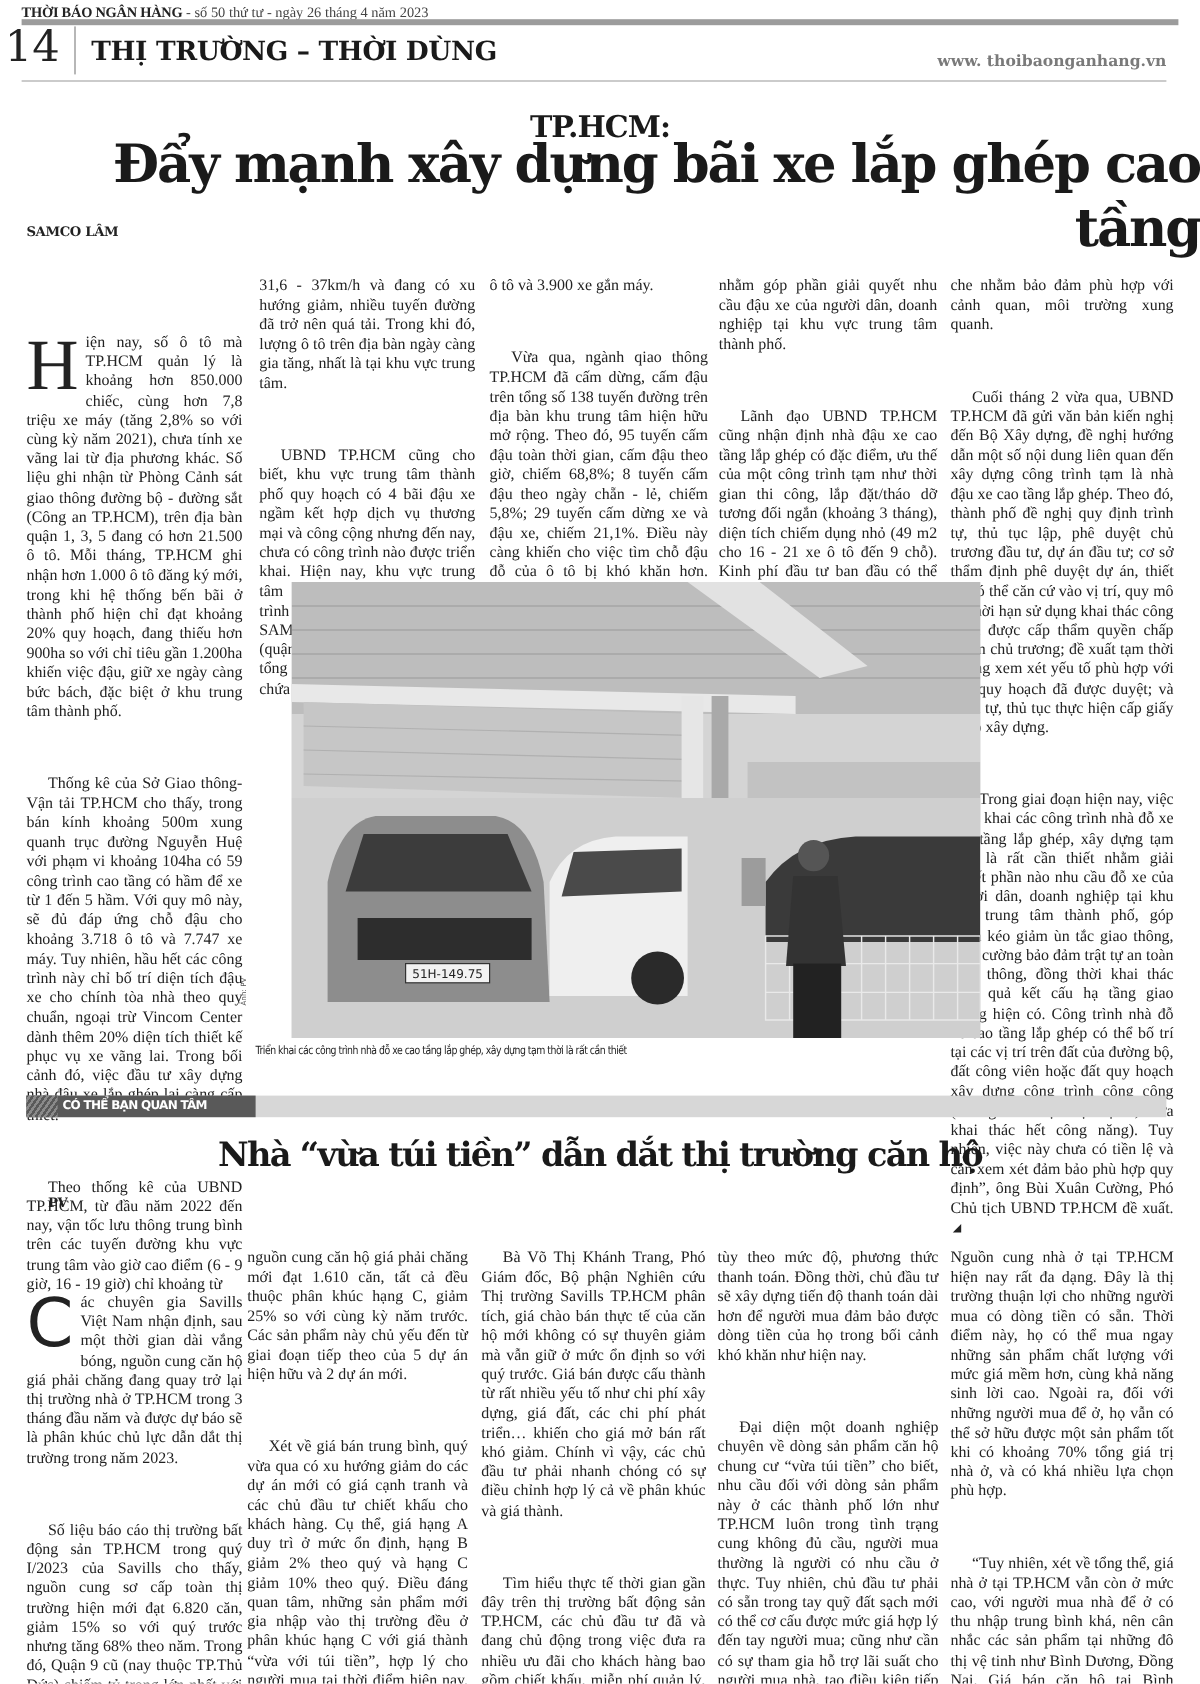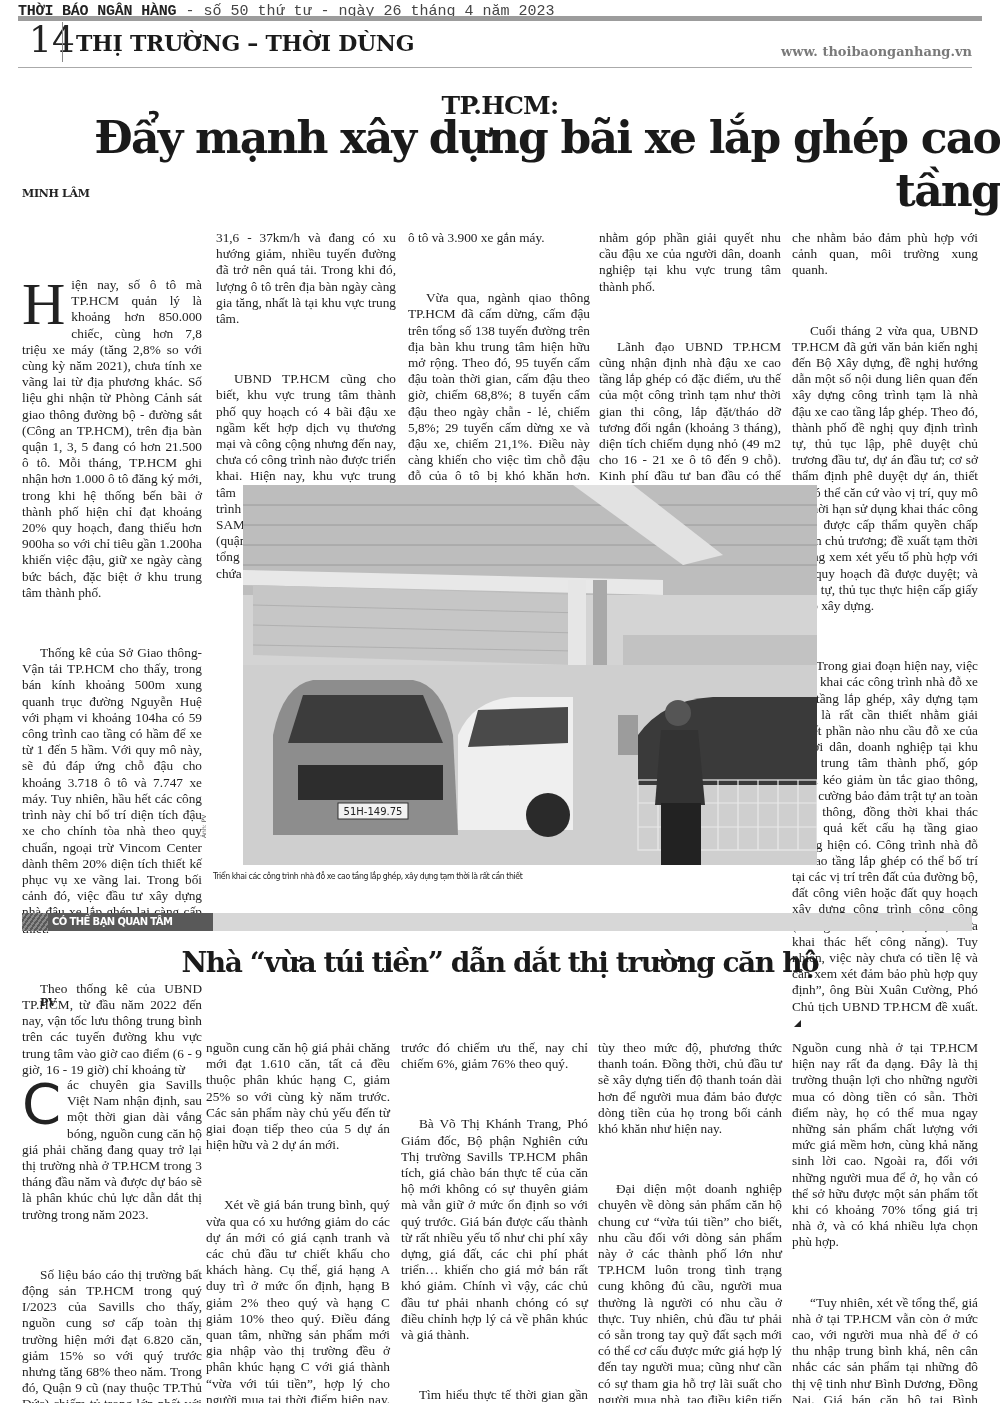--- a/index.html
+++ b/index.html
@@ -1,23 +1,23 @@
 <!DOCTYPE html>
 <html><head>
 <meta charset="utf-8">
 <style>
   * { box-sizing: border-box; margin: 0; padding: 0; }
   html, body { width: 1000px; height: 1403px; background: #fff; overflow: hidden; }
   body { position: relative; color: #1f1f1f; font-family: "Liberation Serif", serif; }
 
-  .masthead-line { position: absolute; left: 18px; top: 3px; font-family: Liberation Mono, monospace; font-size: 15px; color: #444; }
+  .masthead-line { position: absolute; left: 18px; top: 3px; font-family: Liberation Serif, serif; font-size: 12px; color: #444; }
   .masthead-line b { color: #222; font-weight: 700; letter-spacing: -0.2px; }
   .top-rule { position: absolute; left: 18px; right: 18px; top: 16px; height: 5px; background: #9c9c9c; }
 
-  .page-num { position: absolute; left: 29px; top: 22px; font-family: "DejaVu Serif", serif; font-size: 36px; font-weight: 300; color: #222; line-height: 1; }
+  .page-num { position: absolute; left: 4px; top: 22px; font-family: "DejaVu Serif", serif; font-size: 36px; font-weight: 300; color: #222; line-height: 1; }
   .num-divider { position: absolute; left: 62px; top: 22px; width: 1px; height: 40px; background: #888; }
   .section-title { position: absolute; left: 76px; top: 30px; font-family: "DejaVu Serif", serif; font-weight: 900; font-size: 22px; color: #1a1a1a; letter-spacing: -0.3px; }
   .site-url { position: absolute; right: 28px; top: 44px; font-family: "DejaVu Serif", serif; font-weight: 700; font-size: 13px; color: #7a7a7a; }
   .head-rule { position: absolute; left: 18px; right: 28px; top: 67px; height: 1px; background: #aaa; }
 
   .kicker { position: absolute; left: 0; right: 0; top: 91px; text-align: center; font-family: "DejaVu Serif", serif; font-weight: 700; font-size: 25px; color: #1a1a1a; letter-spacing: -0.8px; }
   .headline { position: absolute; left: 0; right: 0; top: 112px; text-align: right; font-family: "DejaVu Serif", serif; font-weight: 800; font-size: 44px; color: #1a1a1a; letter-spacing: -1.8px; line-height: 1.2; }
 
   .byline { position: absolute; font-family: "DejaVu Serif", serif; font-weight: 800; font-size: 11px; color: #222; letter-spacing: -0.3px; }
 
@@ -48,21 +48,21 @@
 </div>
 <div class="top-rule"></div>
 <div class="page-num">14</div>
 <div class="num-divider"></div>
 <div class="section-title">THỊ TRƯỜNG – THỜI DÙNG</div>
 <div class="site-url">www. thoibaonganhang.vn</div>
 <div class="head-rule"></div>
 
 <div class="kicker">TP.HCM:</div>
 <div class="headline">Đẩy mạnh xây dựng bãi xe lắp ghép cao tầng</div>
-<div class="byline" style="left:22px; top:187px;">MINH LÂM</div>
+<div class="byline" style="left:22px; top:187px;">SAMCO LÂM</div>
 
 <div class="col" style="left:22px; top:233px; width:180px;">
   <p class="noindent"><span class="dropcap">H</span><span>iện nay, số ô tô mà TP.HCM quản lý là khoảng hơn 850.000 chiếc, cùng hơn 7,8 triệu xe máy (tăng 2,8% so với cùng kỳ năm 2021), chưa tính xe vãng lai từ địa phương khác. Số liệu ghi nhận từ Phòng Cảnh sát giao thông đường bộ - đường sắt (Công an TP.HCM), trên địa bàn quận 1, 3, 5 đang có hơn 21.500 ô tô. Mỗi tháng, TP.HCM ghi nhận hơn 1.000 ô tô đăng ký mới, trong khi hệ thống bến bãi ở thành phố hiện chỉ đạt khoảng 20% quy hoạch, đang thiếu hơn 900ha so với chỉ tiêu gần 1.200ha khiến việc đậu, giữ xe ngày càng bức bách, đặc biệt ở khu trung tâm thành phố.</span></p>
   <p>Thống kê của Sở Giao thông-Vận tải TP.HCM cho thấy, trong bán kính khoảng 500m xung quanh trục đường Nguyễn Huệ với phạm vi khoảng 104ha có 59 công trình cao tầng có hầm để xe từ 1 đến 5 hầm. Với quy mô này, sẽ đủ đáp ứng chỗ đậu cho khoảng 3.718 ô tô và 7.747 xe máy. Tuy nhiên, hầu hết các công trình này chỉ bố trí diện tích đậu xe cho chính tòa nhà theo quy chuẩn, ngoại trừ Vincom Center dành thêm 20% diện tích thiết kế phục vụ xe vãng lai. Trong bối cảnh đó, việc đầu tư xây dựng nhà đậu xe lắp ghép lại càng cấp thiết.</p>
   <p>Theo thống kê của UBND TP.HCM, từ đầu năm 2022 đến nay, vận tốc lưu thông trung bình trên các tuyến đường khu vực trung tâm vào giờ cao điểm (6 - 9 giờ, 16 - 19 giờ) chỉ khoảng từ</p>
 </div>
 
 <div class="col" style="left:216px; top:186px; width:180px;">
   <p class="noindent">31,6 - 37km/h và đang có xu hướng giảm, nhiều tuyến đường đã trở nên quá tải. Trong khi đó, lượng ô tô trên địa bàn ngày càng gia tăng, nhất là tại khu vực trung tâm.</p>
   <p>UBND TP.HCM cũng cho biết, khu vực trung tâm thành phố quy hoạch có 4 bãi đậu xe ngầm kết hợp dịch vụ thương mại và công cộng nhưng đến nay, chưa có công trình nào được triển khai. Hiện nay, khu vực trung tâm thành phố mới có 1 công trình nhà để xe cao tầng của SAMCO tại số 326 Võ Văn Kiệt (quận 1) với quy mô 10 tầng, tổng diện tích 32.055m2, sức chứa khoảng 450</p>
@@ -155,21 +155,20 @@
   <p class="noindent"><span class="dropcap c">C</span><span>ác chuyên gia Savills Việt Nam nhận định, sau một thời gian dài vắng bóng, nguồn cung căn hộ giá phải chăng đang quay trở lại thị trường nhà ở TP.HCM trong 3 tháng đầu năm và được dự báo sẽ là phân khúc chủ lực dẫn dắt thị trường trong năm 2023.</span></p>
   <p>Số liệu báo cáo thị trường bất động sản TP.HCM trong quý I/2023 của Savills cho thấy, nguồn cung sơ cấp toàn thị trường hiện mới đạt 6.820 căn, giảm 15% so với quý trước nhưng tăng 68% theo năm. Trong đó, Quận 9 cũ (nay thuộc TP.Thủ Đức) chiếm tỷ trọng lớn nhất với 24%, tiếp theo là Quận 1 với 16%. Nguồn cung mới hạn chế và một số chủ đầu tư tạm dừng dự án hoặc giảm nguồn cung trên thị trường sơ cấp. Đáng chú ý,</p>
 </div>
 
 <div class="col" style="left:206px; top:996px; width:184px;">
   <p class="noindent">nguồn cung căn hộ giá phải chăng mới đạt 1.610 căn, tất cả đều thuộc phân khúc hạng C, giảm 25% so với cùng kỳ năm trước. Các sản phẩm này chủ yếu đến từ giai đoạn tiếp theo của 5 dự án hiện hữu và 2 dự án mới.</p>
   <p>Xét về giá bán trung bình, quý vừa qua có xu hướng giảm do các dự án mới có giá cạnh tranh và các chủ đầu tư chiết khấu cho khách hàng. Cụ thể, giá hạng A duy trì ở mức ổn định, hạng B giảm 2% theo quý và hạng C giảm 10% theo quý. Điều đáng quan tâm, những sản phẩm mới gia nhập vào thị trường đều ở phân khúc hạng C với giá thành “vừa với túi tiền”, hợp lý cho người mua tại thời điểm hiện nay. Các dự án hạng B và hạng C thu hút được nhiều người mua trong quý vừa qua. Dòng sản phẩm hạng C chiếm tỷ lệ bán ra lớn nhất với 67% và hạng B theo sau với 27% thị phần. Còn hạng A</p>
 </div>
 
 <div class="col" style="left:401px; top:996px; width:187px;">
-  <p class="noindent">trước đó chiếm ưu thế, nay chỉ chiếm 6%, giảm 76% theo quý.</p>
   <p>Bà Võ Thị Khánh Trang, Phó Giám đốc, Bộ phận Nghiên cứu Thị trường Savills TP.HCM phân tích, giá chào bán thực tế của căn hộ mới không có sự thuyên giảm mà vẫn giữ ở mức ổn định so với quý trước. Giá bán được cấu thành từ rất nhiều yếu tố như chi phí xây dựng, giá đất, các chi phí phát triển… khiến cho giá mở bán rất khó giảm. Chính vì vậy, các chủ đầu tư phải nhanh chóng có sự điều chỉnh hợp lý cả về phân khúc và giá thành.</p>
   <p>Tìm hiểu thực tế thời gian gần đây trên thị trường bất động sản TP.HCM, các chủ đầu tư đã và đang chủ động trong việc đưa ra nhiều ưu đãi cho khách hàng bao gồm chiết khấu, miễn phí quản lý, tặng gói nội thất hoặc kéo dài lịch thanh toán. Theo đó, doanh nghiệp có thể đưa ra chiết khấu từ 1-5% trên giá trị của sản phẩm</p>
 </div>
 
 <div class="col" style="left:598px; top:996px; width:184px;">
   <p class="noindent">tùy theo mức độ, phương thức thanh toán. Đồng thời, chủ đầu tư sẽ xây dựng tiến độ thanh toán dài hơn để người mua đảm bảo được dòng tiền của họ trong bối cảnh khó khăn như hiện nay.</p>
   <p>Đại diện một doanh nghiệp chuyên về dòng sản phẩm căn hộ chung cư “vừa túi tiền” cho biết, nhu cầu đối với dòng sản phẩm này ở các thành phố lớn như TP.HCM luôn trong tình trạng cung không đủ cầu, người mua thường là người có nhu cầu ở thực. Tuy nhiên, chủ đầu tư phải có sẵn trong tay quỹ đất sạch mới có thể cơ cấu được mức giá hợp lý đến tay người mua; cũng như cần có sự tham gia hỗ trợ lãi suất cho người mua nhà, tạo điều kiện tiếp cận nguồn tín dụng...</p>
   <p>Bàn về vấn đề này, các chuyên gia cho rằng, những sản phẩm ở thị trường thứ cấp vẫn được chào bán trên thị trường với các mức đợt giá rất hợp lý.</p>
 </div>
 

